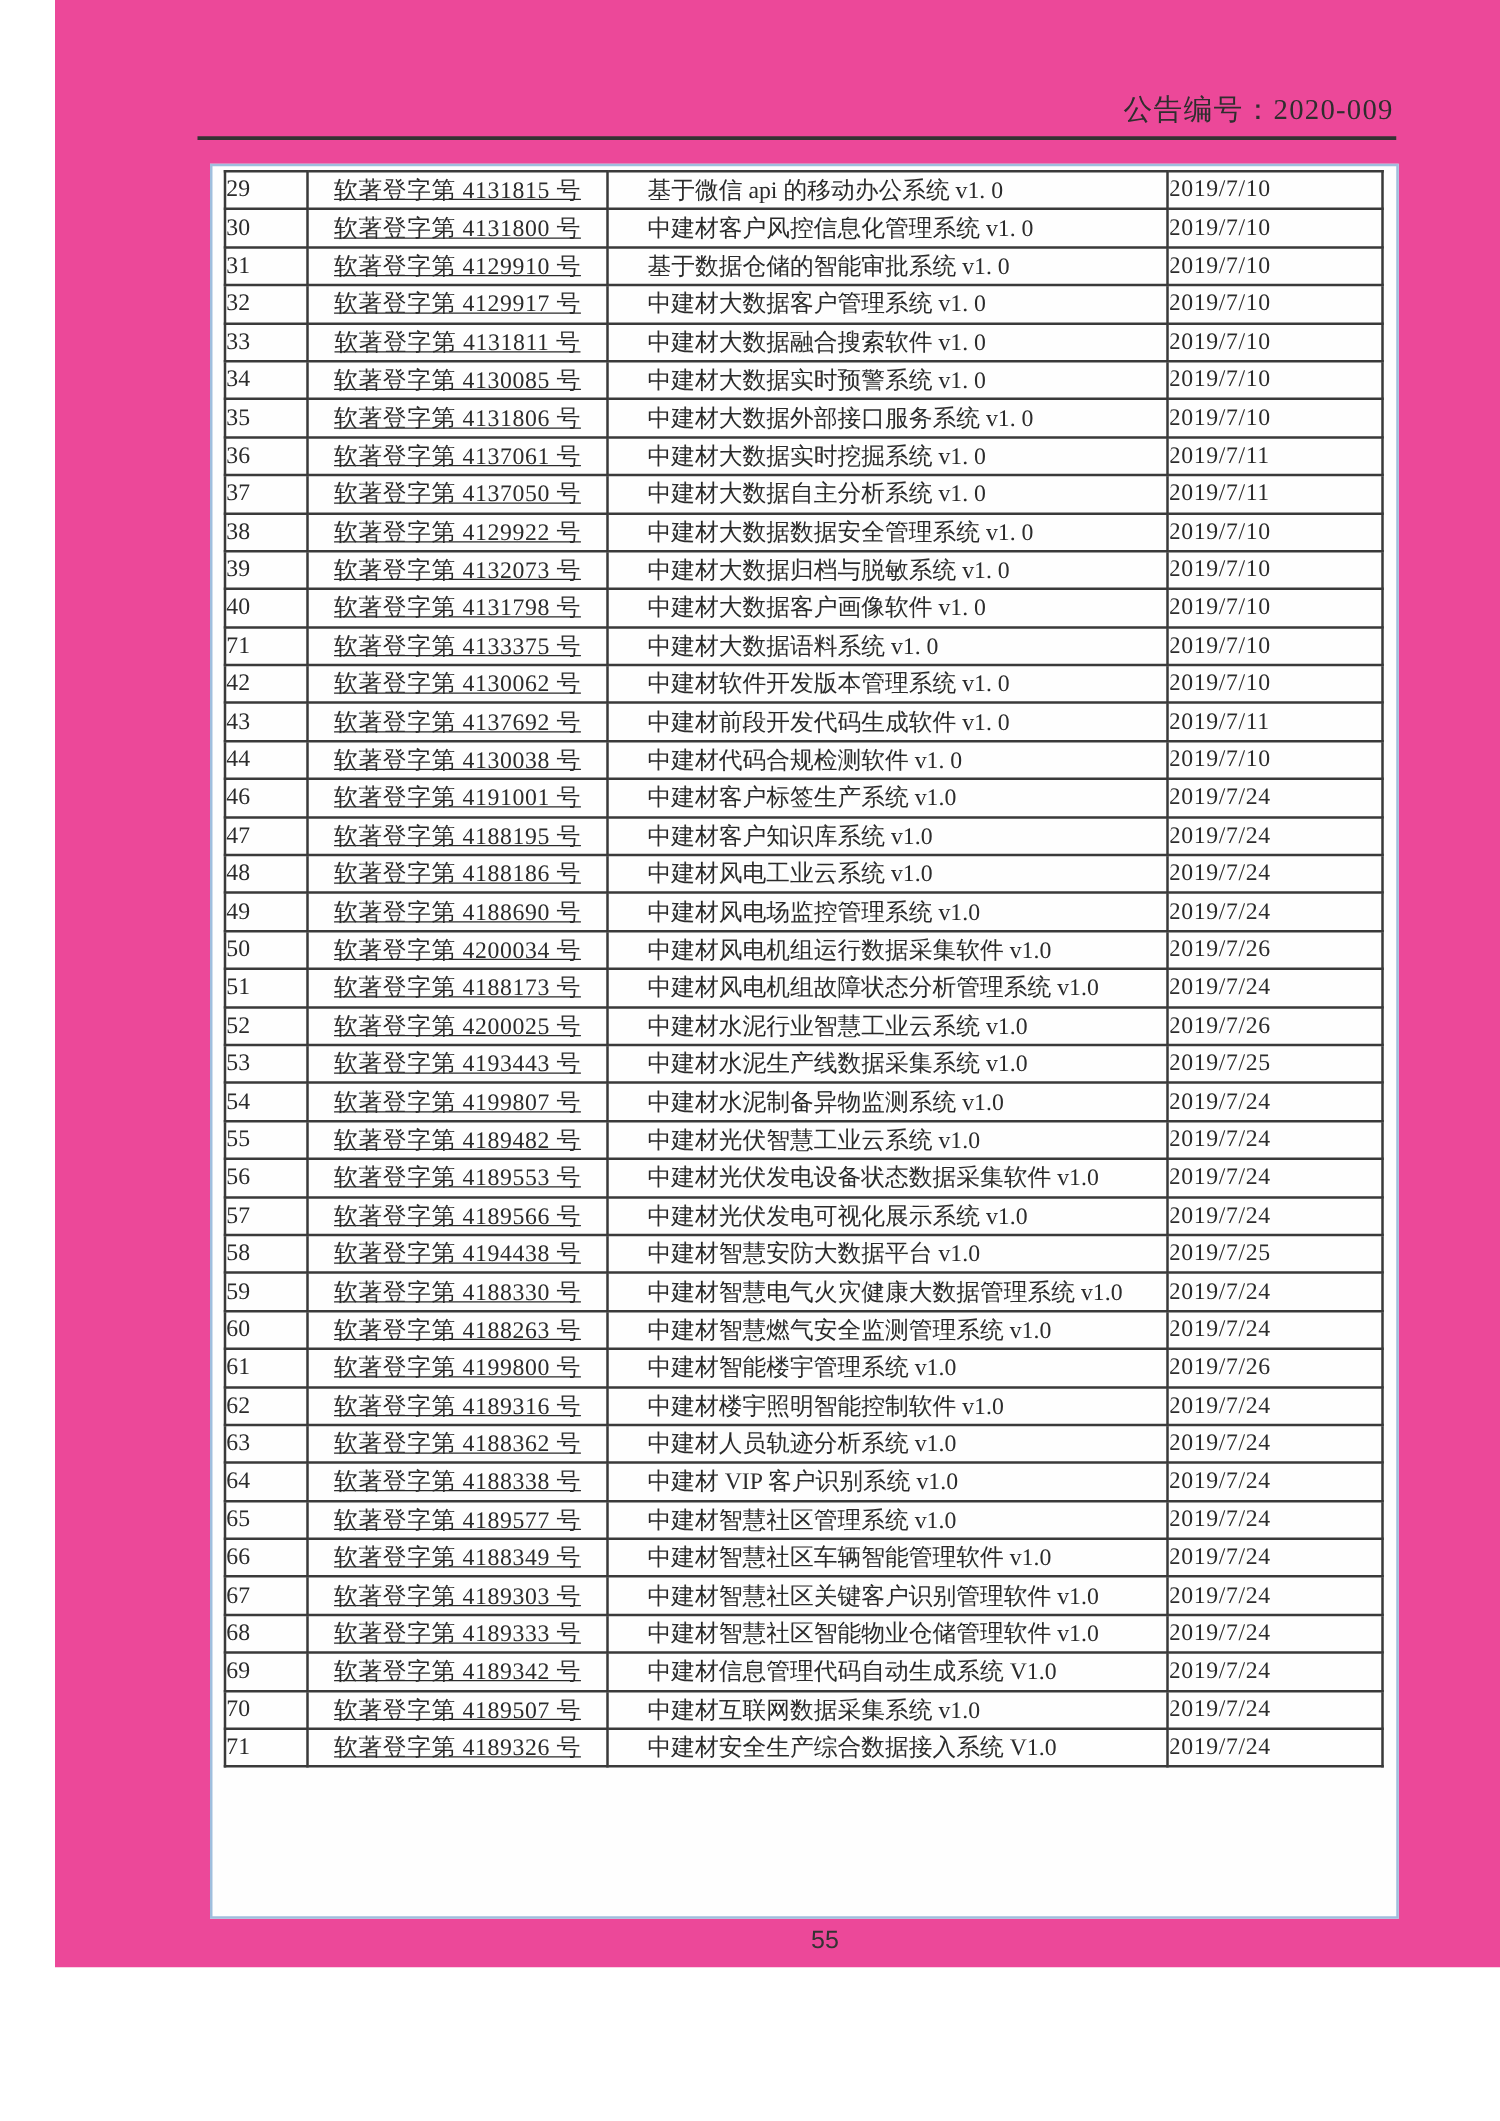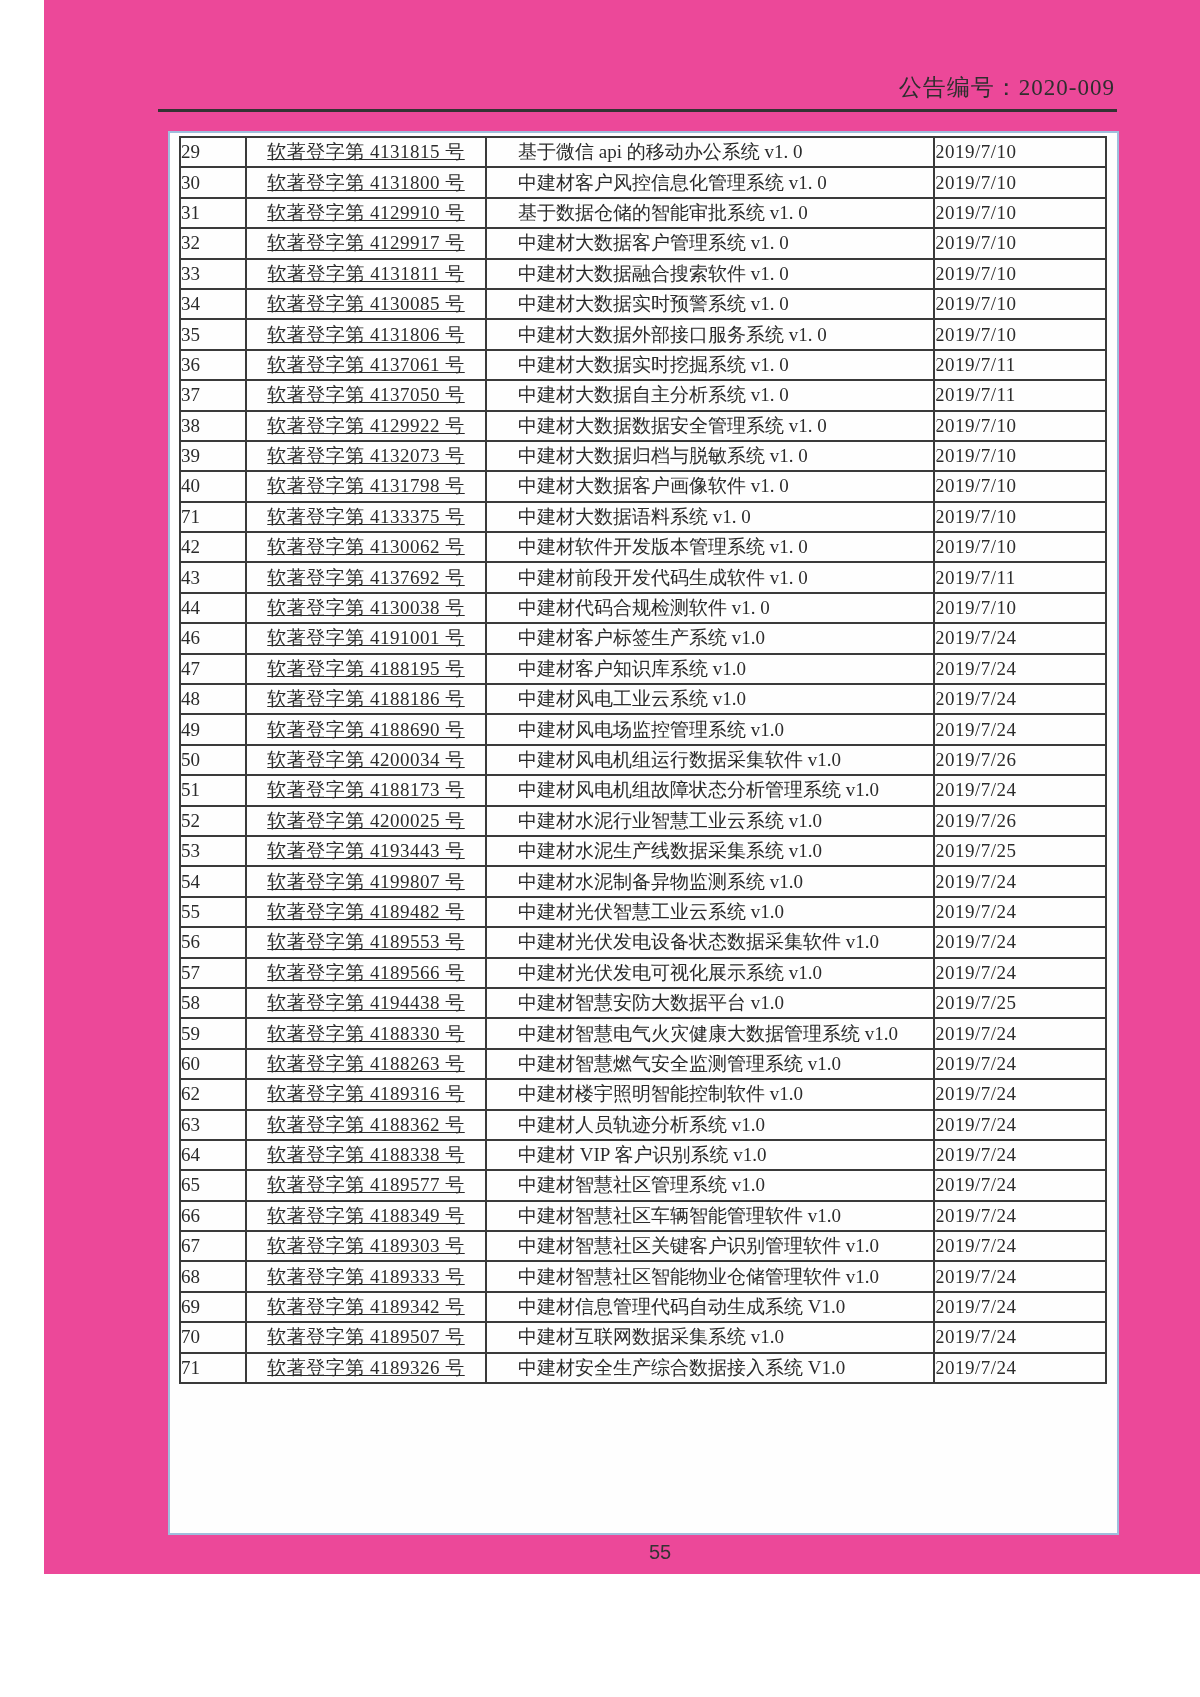--- a/index.html
+++ b/index.html
@@ -296,20 +296,26 @@
     <td class="col-date">2019/7/24</td>
   </tr>
 
   <tr>
     <td class="col-no">60</td>
     <td class="col-reg">软著登字第 4188263 号</td>
     <td class="col-name">中建材智慧燃气安全监测管理系统 v1.0</td>
     <td class="col-date">2019/7/24</td>
   </tr>
 
+  <tr>
+    <td class="col-no">61</td>
+    <td class="col-reg">软著登字第 4199800 号</td>
+    <td class="col-name">中建材智能楼宇管理系统 v1.0</td>
+    <td class="col-date">2019/7/26</td>
+  </tr>
 
   <tr>
     <td class="col-no">62</td>
     <td class="col-reg">软著登字第 4189316 号</td>
     <td class="col-name">中建材楼宇照明智能控制软件 v1.0</td>
     <td class="col-date">2019/7/24</td>
   </tr>
 
   <tr>
     <td class="col-no">63</td>

